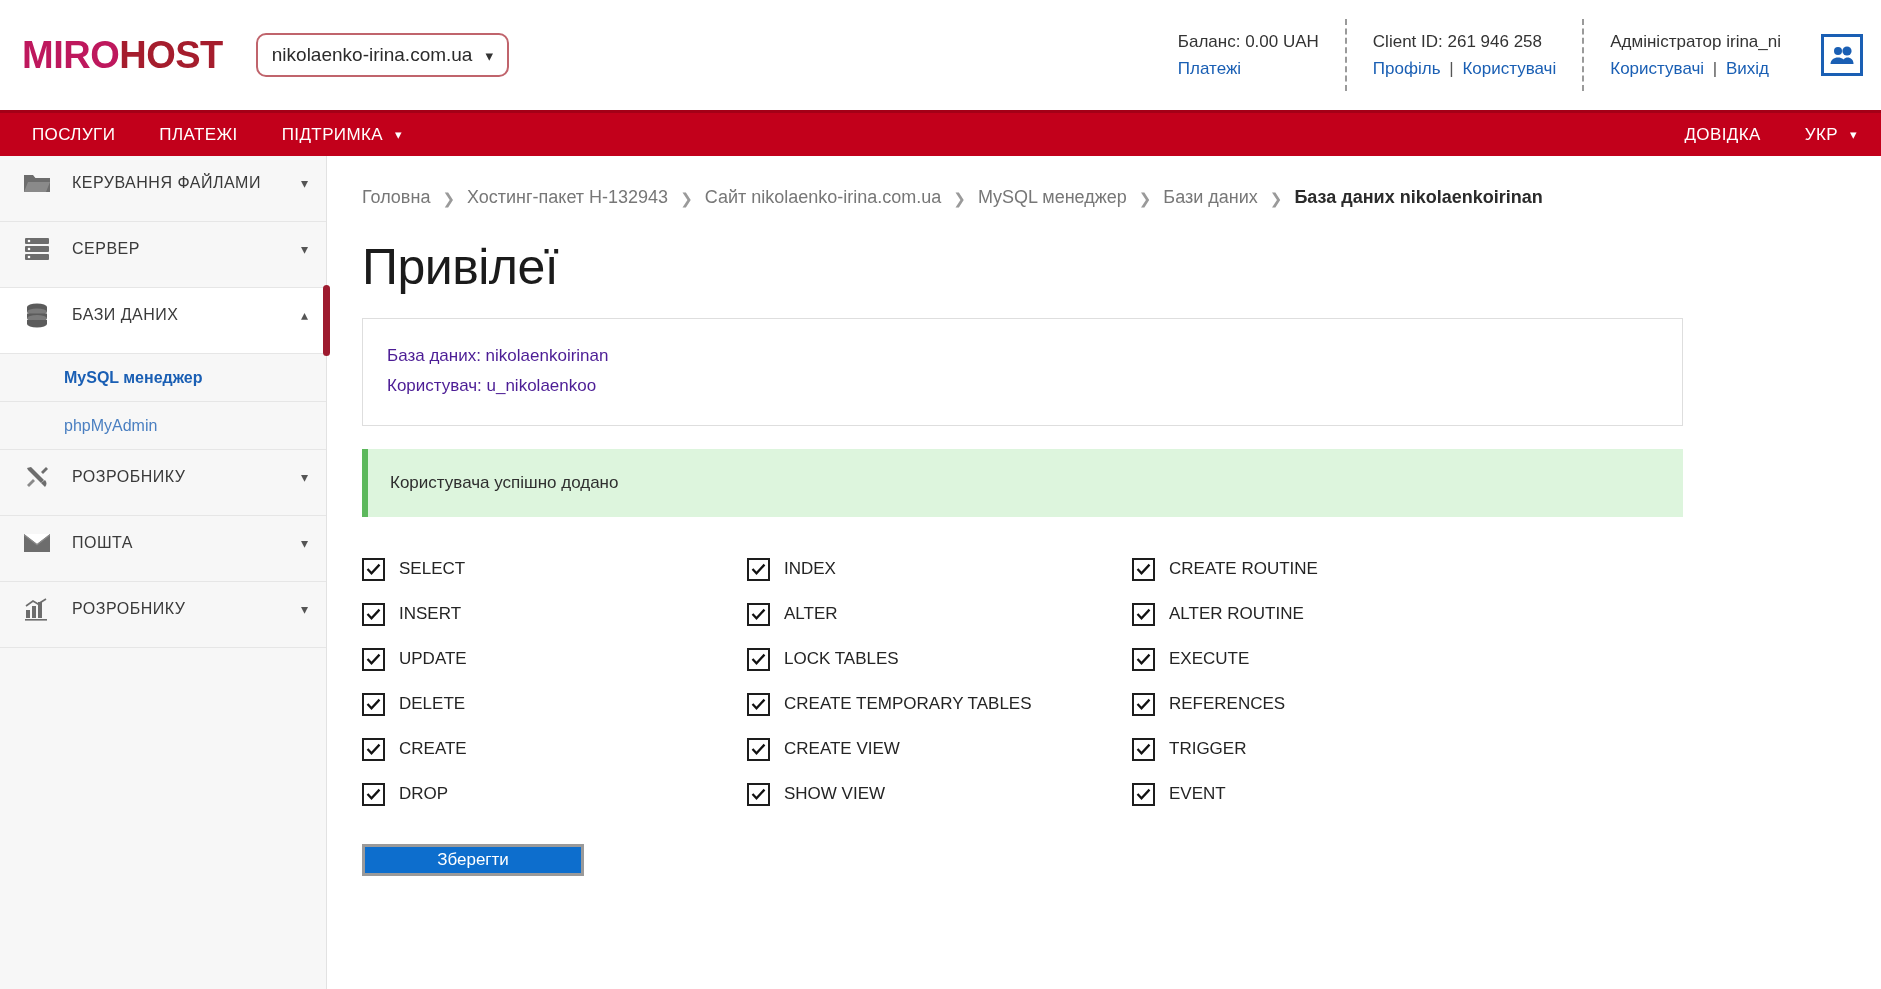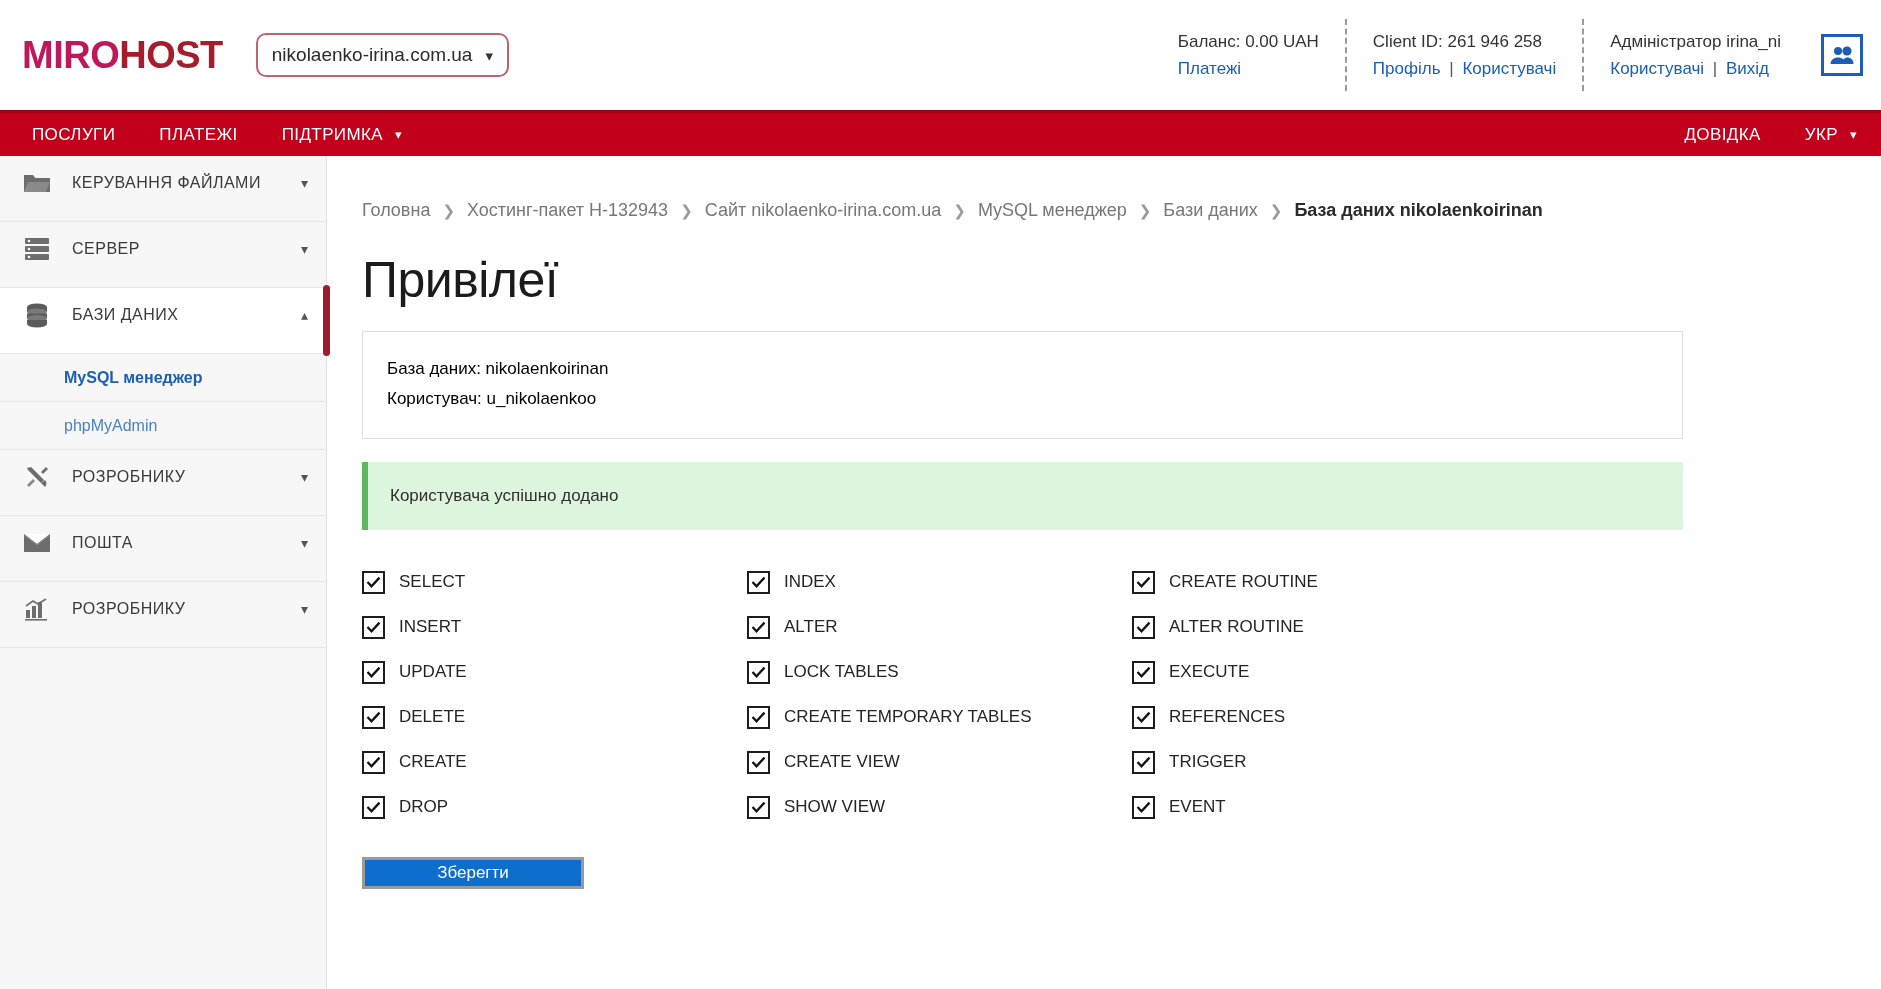--- a/index.html
+++ b/index.html
@@ -163,46 +163,47 @@
 
   
   .content {
     flex: 1;
     padding: 0 100px 0 35px;
     background: #ffffff;
     overflow: hidden;
   }
   .breadcrumb {
     display: flex;
-    align-items: center;
+    align-items: flex-end;
     gap: 12px;
-    padding-top: 44px;
+    padding-top: 12px;
     font-size: 18px;
     color: #777777;
     white-space: nowrap;
+    margin-top: 19px;
   }
   .breadcrumb .crumb { cursor: pointer; }
   .breadcrumb .crumb.last { color: #2b2b2b; font-weight: 700; cursor: default; }
   .breadcrumb .bsep { color: #9a9a9a; font-size: 15px; }
 
   .page-title {
     font-size: 50px;
     font-weight: 400;
     color: #1b1b1b;
     margin: 30px 0 22px 0;
     letter-spacing: -0.5px;
   }
 
   .info-box {
     border: 1px solid #dedede;
     padding: 22px 24px 24px 24px;
     margin-right: 98px;
     line-height: 1.75;
     font-size: 17px;
-    color: #000000;
+    color: #4c1d95;
   }
 
   .alert-success {
     margin-top: 23px;
     margin-right: 98px;
     background: #ddf5dd;
     border-left: 6px solid #5cb85c;
     padding: 24px 0 24px 22px;
     font-size: 17px;
     color: #2f2f2f;

